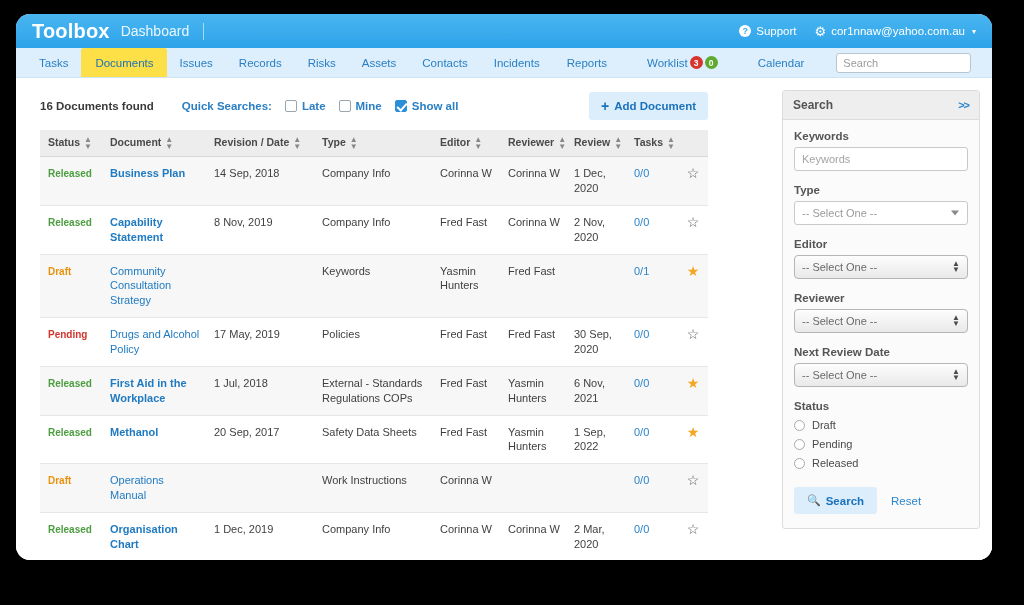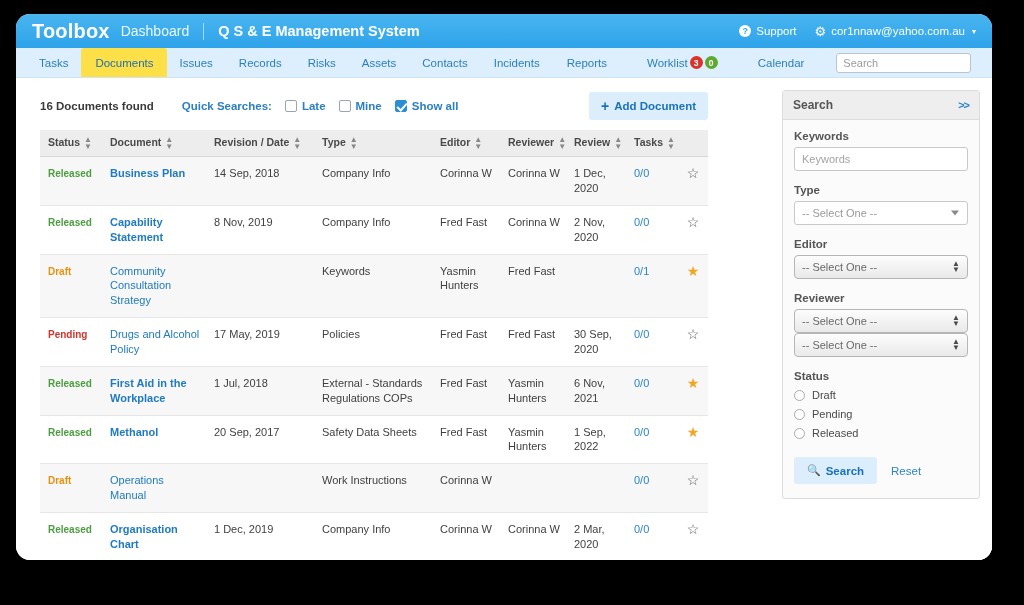--- a/index.html
+++ b/index.html
@@ -296,21 +296,20 @@
 </style>
 </head>
 <body>
 
 <div class="window">
 
   <div class="topbar">
     <span class="brand">Toolbox</span>
     <span class="dash-link">Dashboard</span>
     <span class="divider-v"></span>
-    <span class="sys-title">Q S &amp; E Management System</span>
 
     <div class="top-right">
       <span class="item">
         <span class="circ-icon">?</span>
         <span>Support</span>
       </span>
       <span class="item">
         <span class="gear-w">⚙</span>
         <span>cor1nnaw@yahoo.com.au</span>
         <span class="caret-sm">▾</span>
@@ -527,20 +526,21 @@
             <span>-- Select One --</span>
             <span class="spin">▲<br>▼</span>
           </div>
 
           <div class="fld-label sp">Reviewer</div>
           <div class="sel-native">
             <span>-- Select One --</span>
             <span class="spin">▲<br>▼</span>
           </div>
 
+          <div class="fld-label sp">Next Review Date</div>
           <div class="sel-native">
             <span>-- Select One --</span>
             <span class="spin">▲<br>▼</span>
           </div>
 
           <div class="fld-label sp">Status</div>
           <div class="radio-row">
             <span class="radio"></span>
             <span class="radio-lbl">Draft</span>
           </div>

